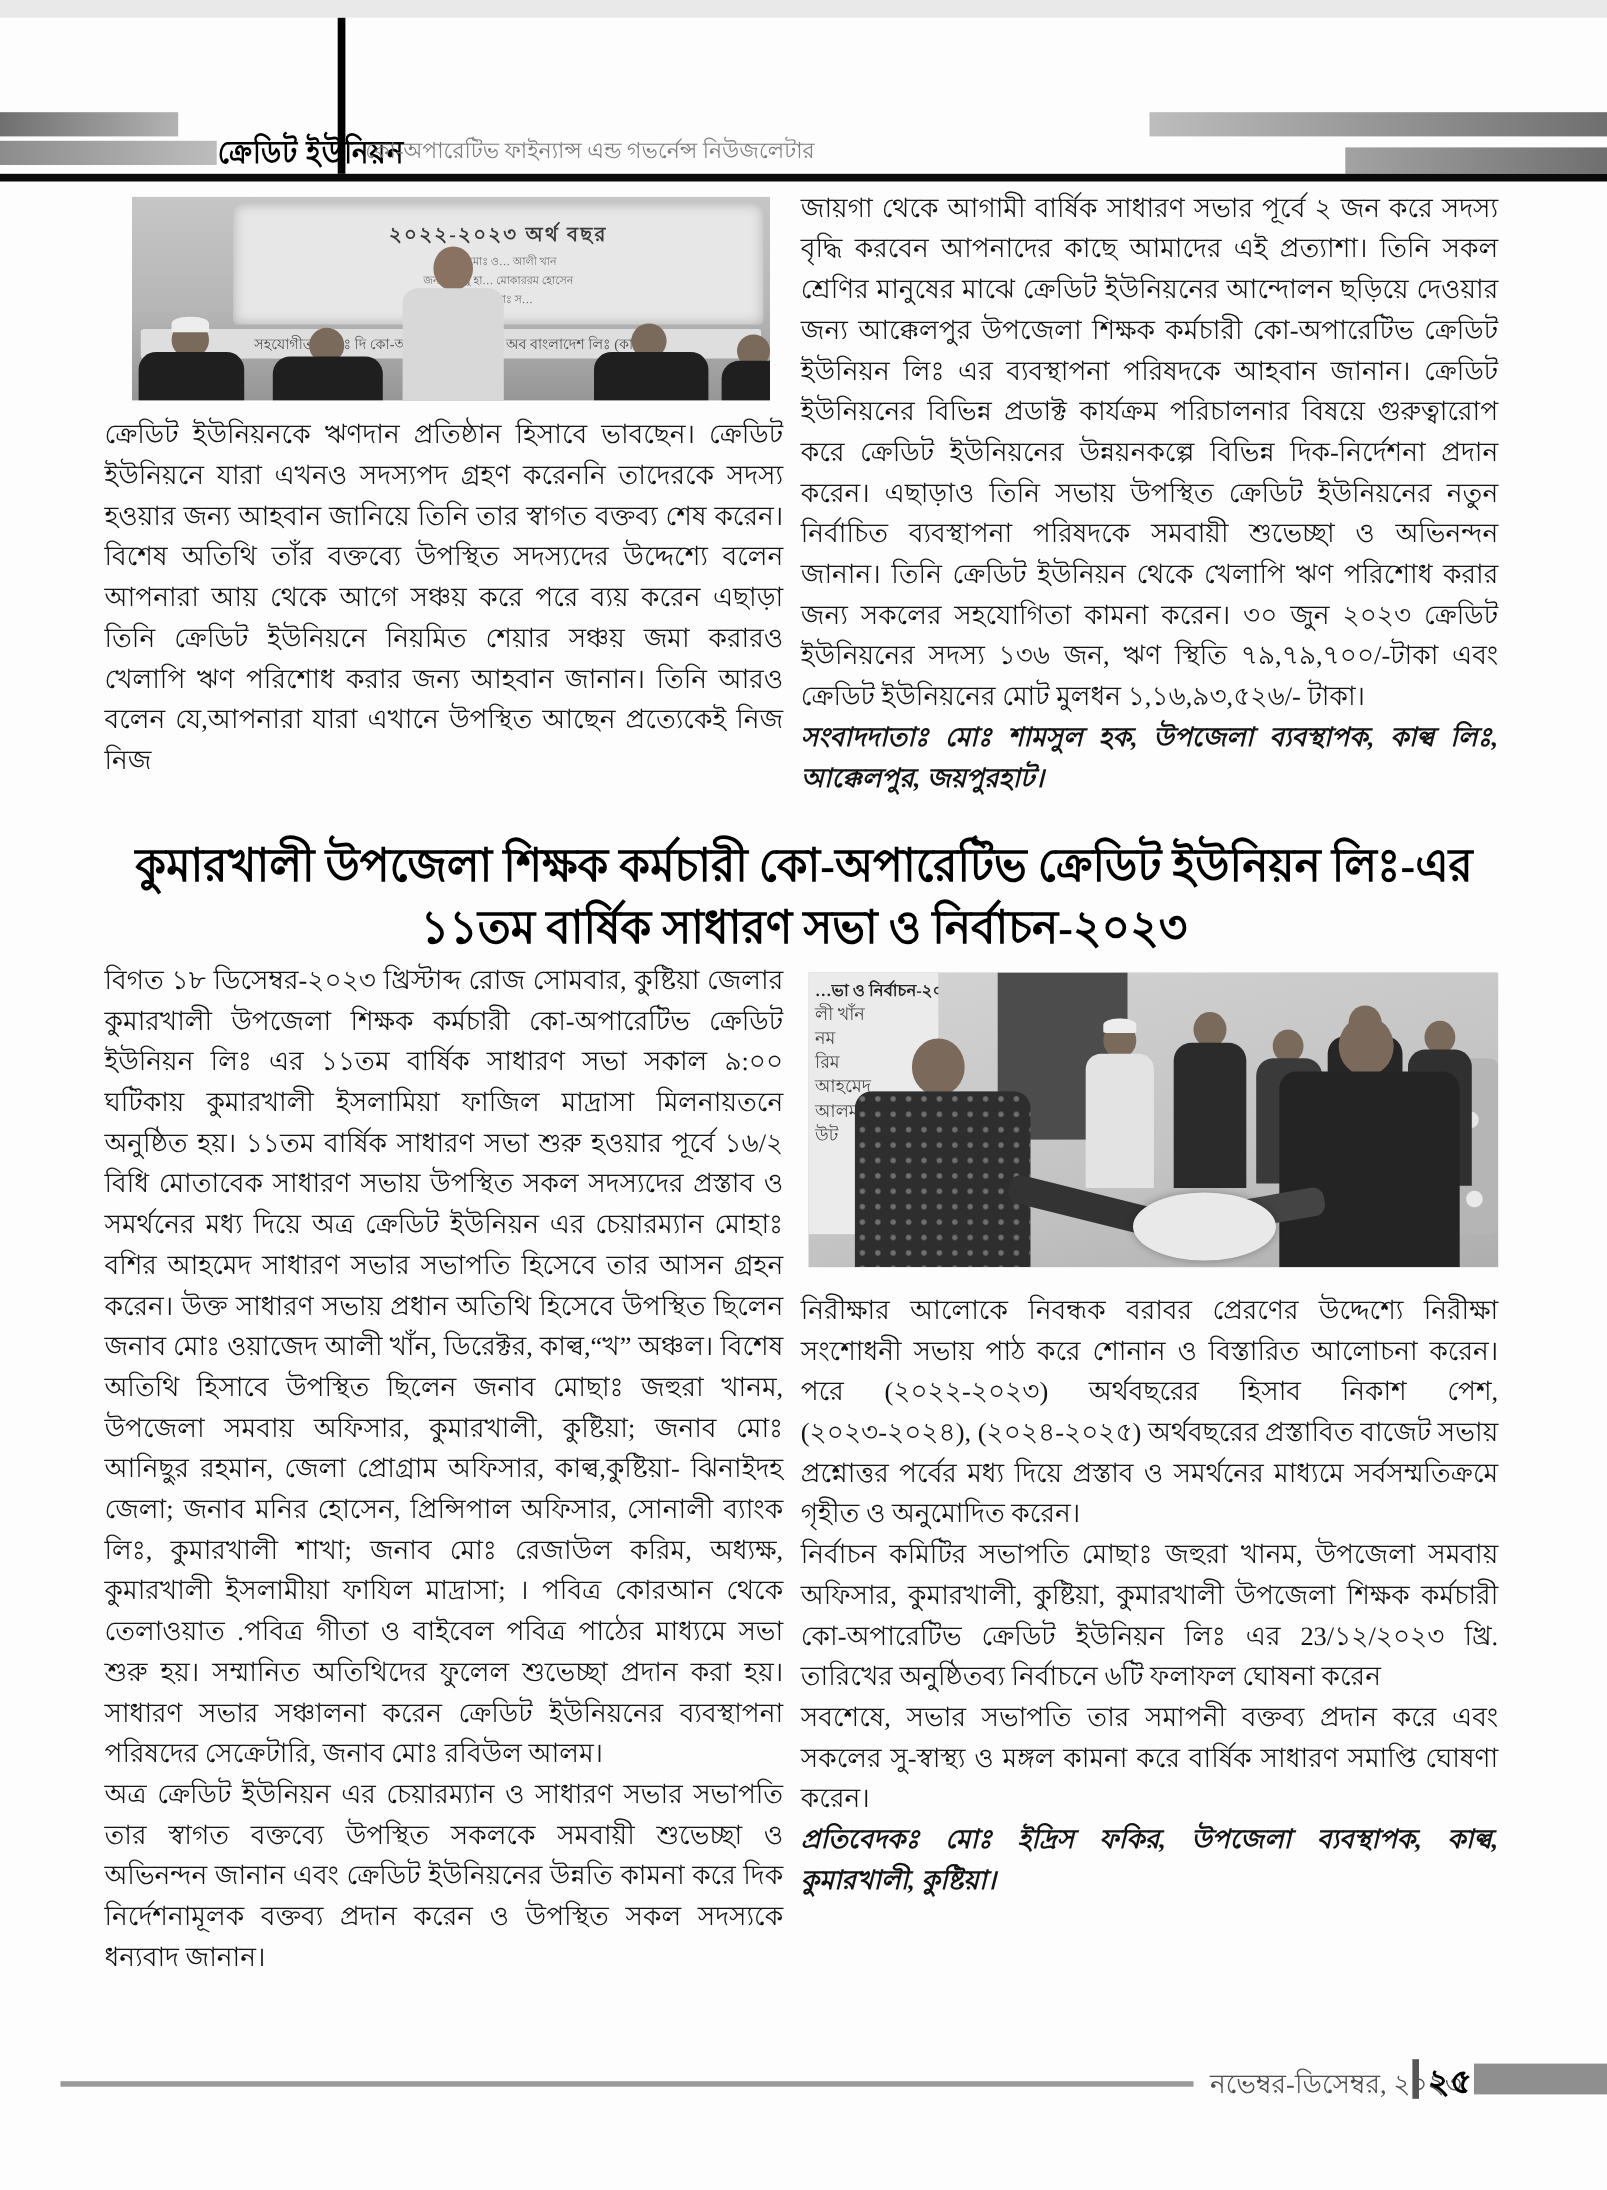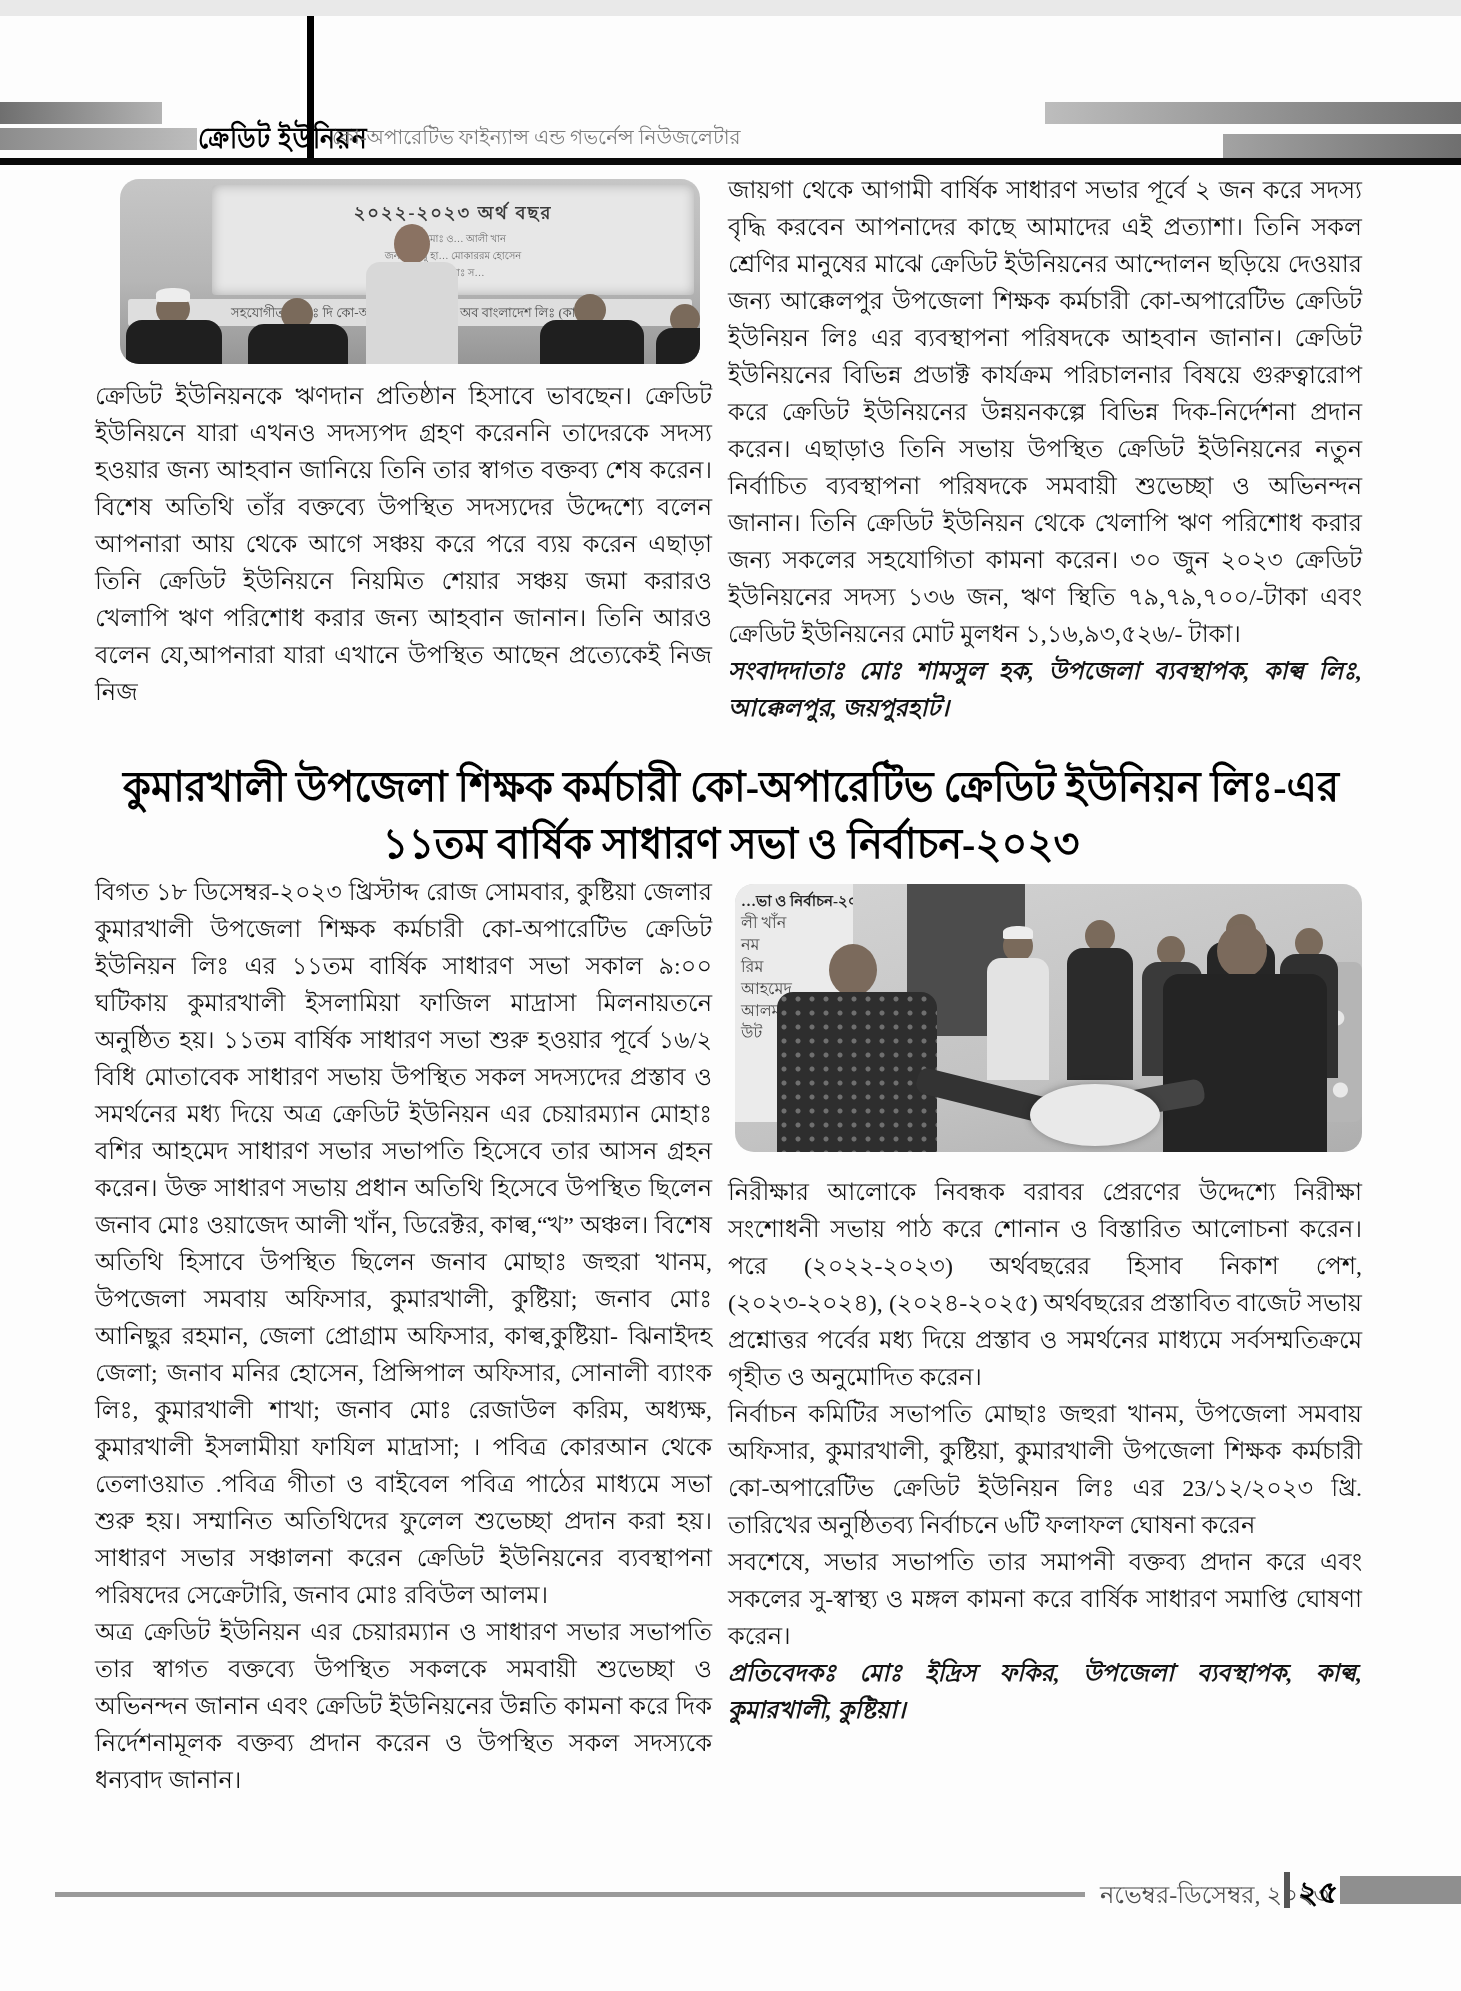--- a/index.html
+++ b/index.html
@@ -17,21 +17,21 @@
   .vbar{left:307px;top:0;width:7px;height:142px;background:#000;}
   .tagline{left:332px;top:106px;font-size:20px;color:#7d7d7d;white-space:nowrap;}
   .rule{left:0;top:142px;width:1461px;height:7px;background:#0a0a0a;}
   
   .body-text{font-size:24px;line-height:37px;text-align:justify;}
   .body-text p{margin:0;}
   .byline{font-weight:bold;font-style:italic;}
   .headline{left:103px;top:742px;width:1256px;text-align:center;font-weight:bold;color:#000;}
   .headline .h-line{font-size:40px;line-height:57px;transform:scaleY(1.05);}
   
-  .photo{position:absolute;overflow:hidden;border-radius:19px;}
+  .photo{position:absolute;overflow:hidden;}
   .photo1{left:120px;top:163px;width:580px;height:185px;background:linear-gradient(180deg,#c6c6c6 0%,#b6b6b6 55%,#969696 100%);}
   .photo2{left:735px;top:868px;width:627px;height:268px;background:linear-gradient(165deg,#d4d4d4 0%,#c3c3c3 60%,#aeaeae 100%);}
   .p1-banner{left:92px;top:6px;width:482px;height:110px;background:#e7e7e7;border-radius:4px;
              box-shadow:0 0 12px rgba(0,0,0,.25) inset;text-align:center;}
   .p1-banner-circle{left:8px;top:8px;width:130px;height:94px;border-radius:50%;
              background:radial-gradient(circle,#d6d6d6 0%,#c9c9c9 60%,transparent 75%);}
   .p1-year{margin-top:14px;font-size:18px;font-weight:bold;color:#3a3a3a;letter-spacing:2px;}
   .p1-guest{font-size:10px;color:#6e6e6e;line-height:17px;}
   .p1-strip{left:8px;top:120px;width:564px;height:27px;background:#dedede;border-radius:3px;
             font-size:13px;color:#4e4e4e;text-align:center;line-height:27px;}

